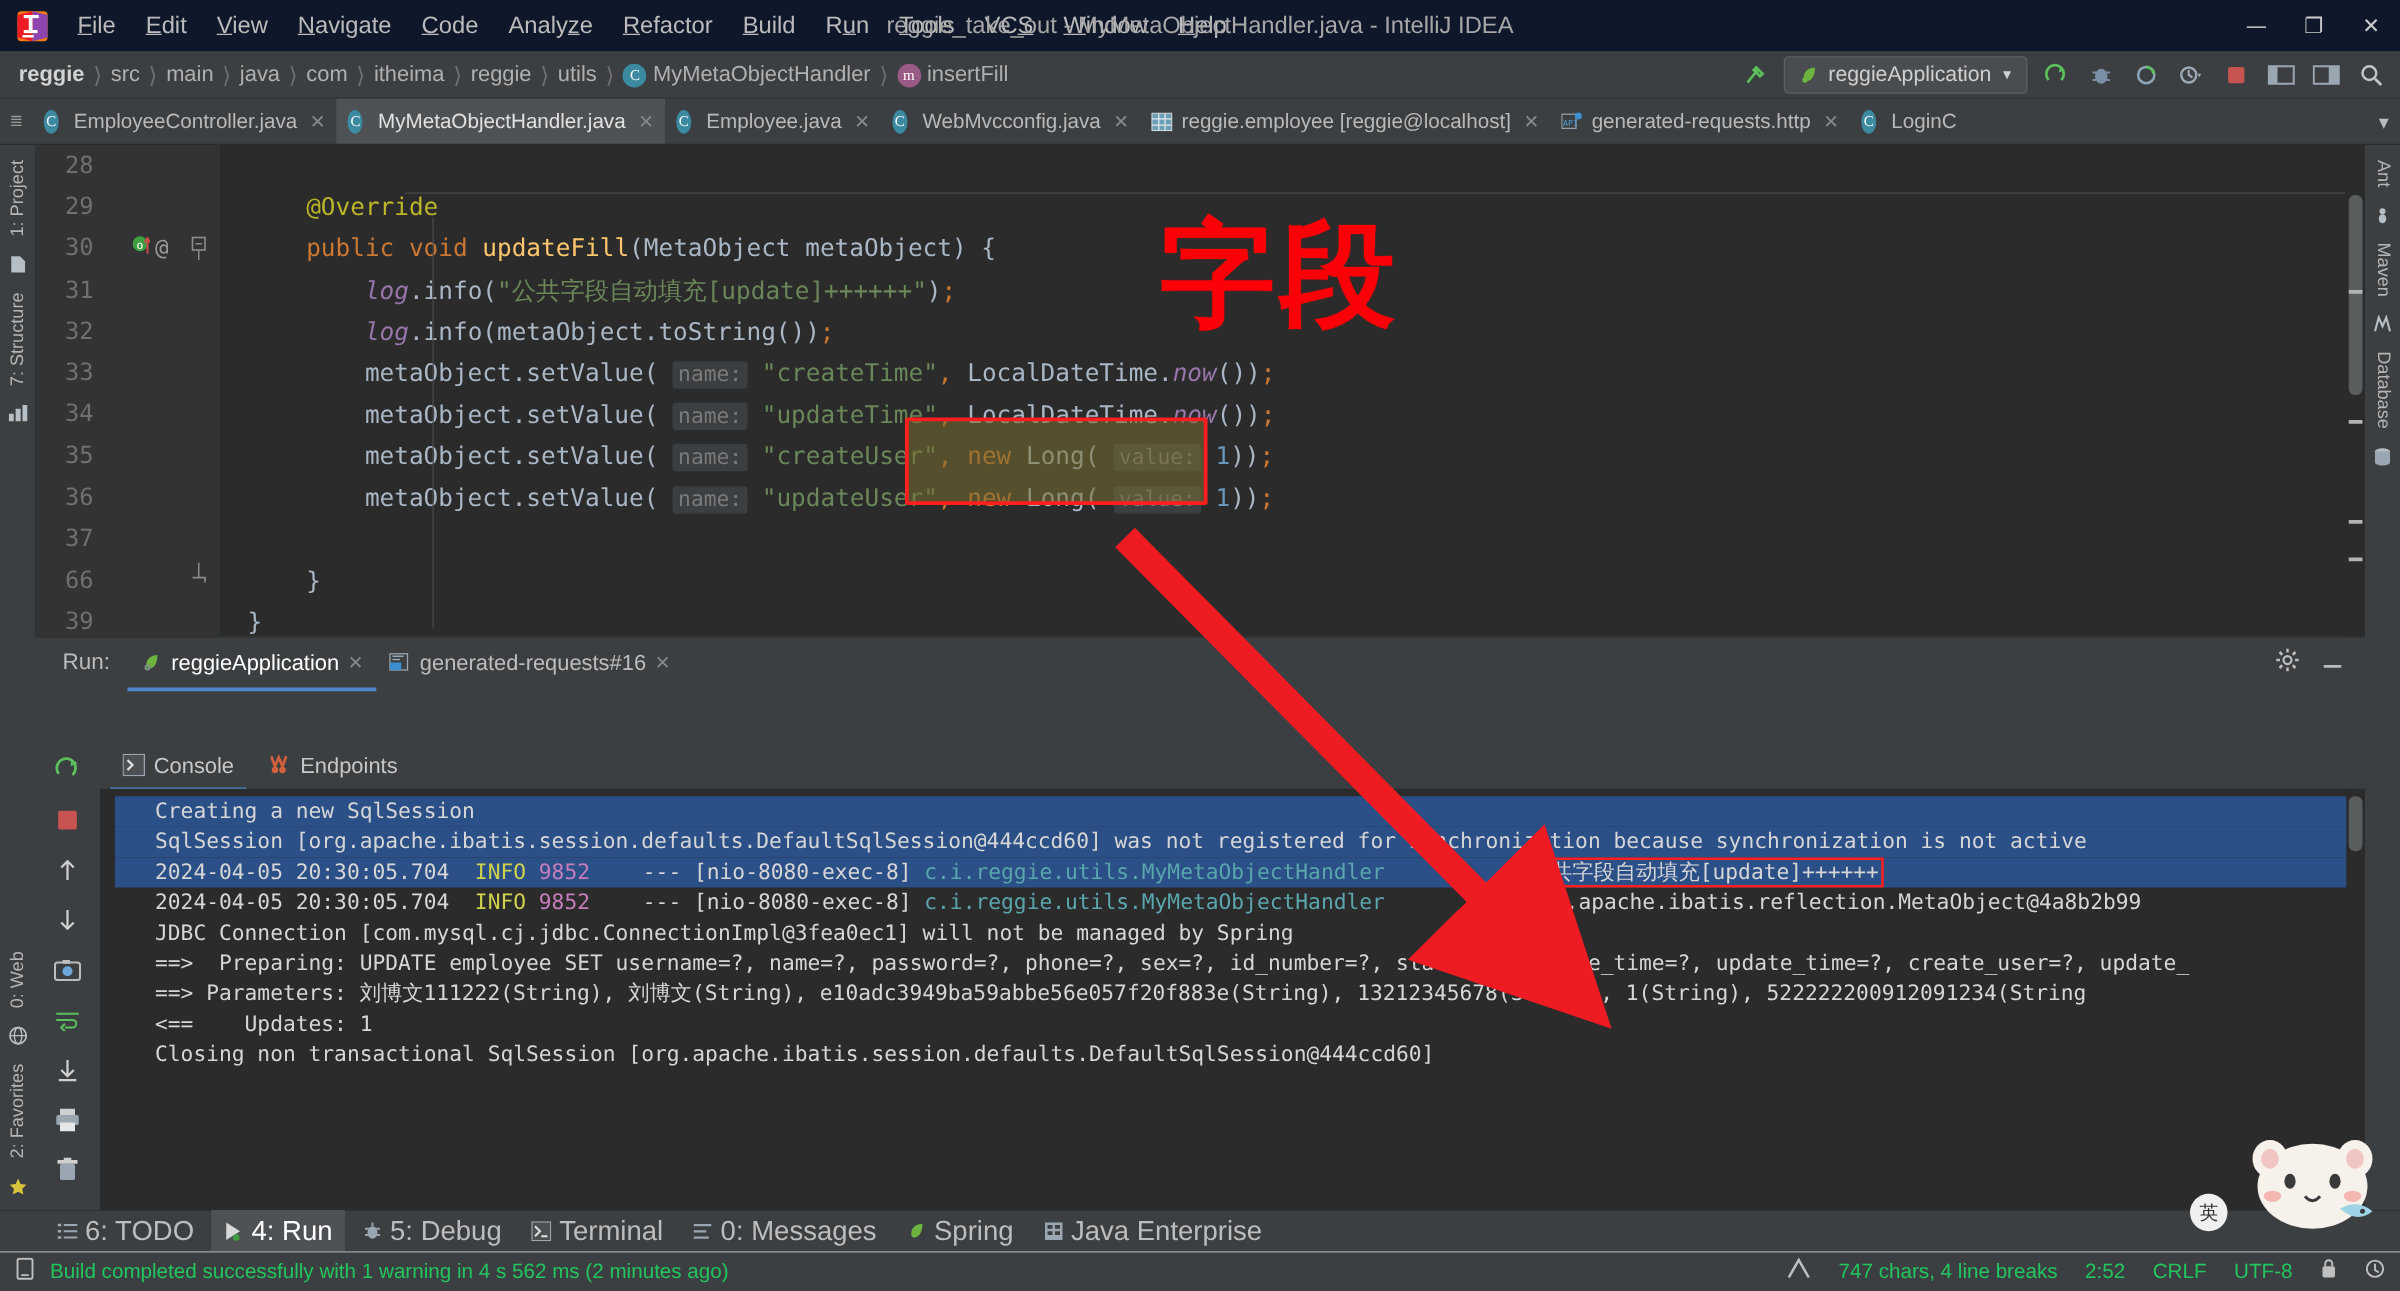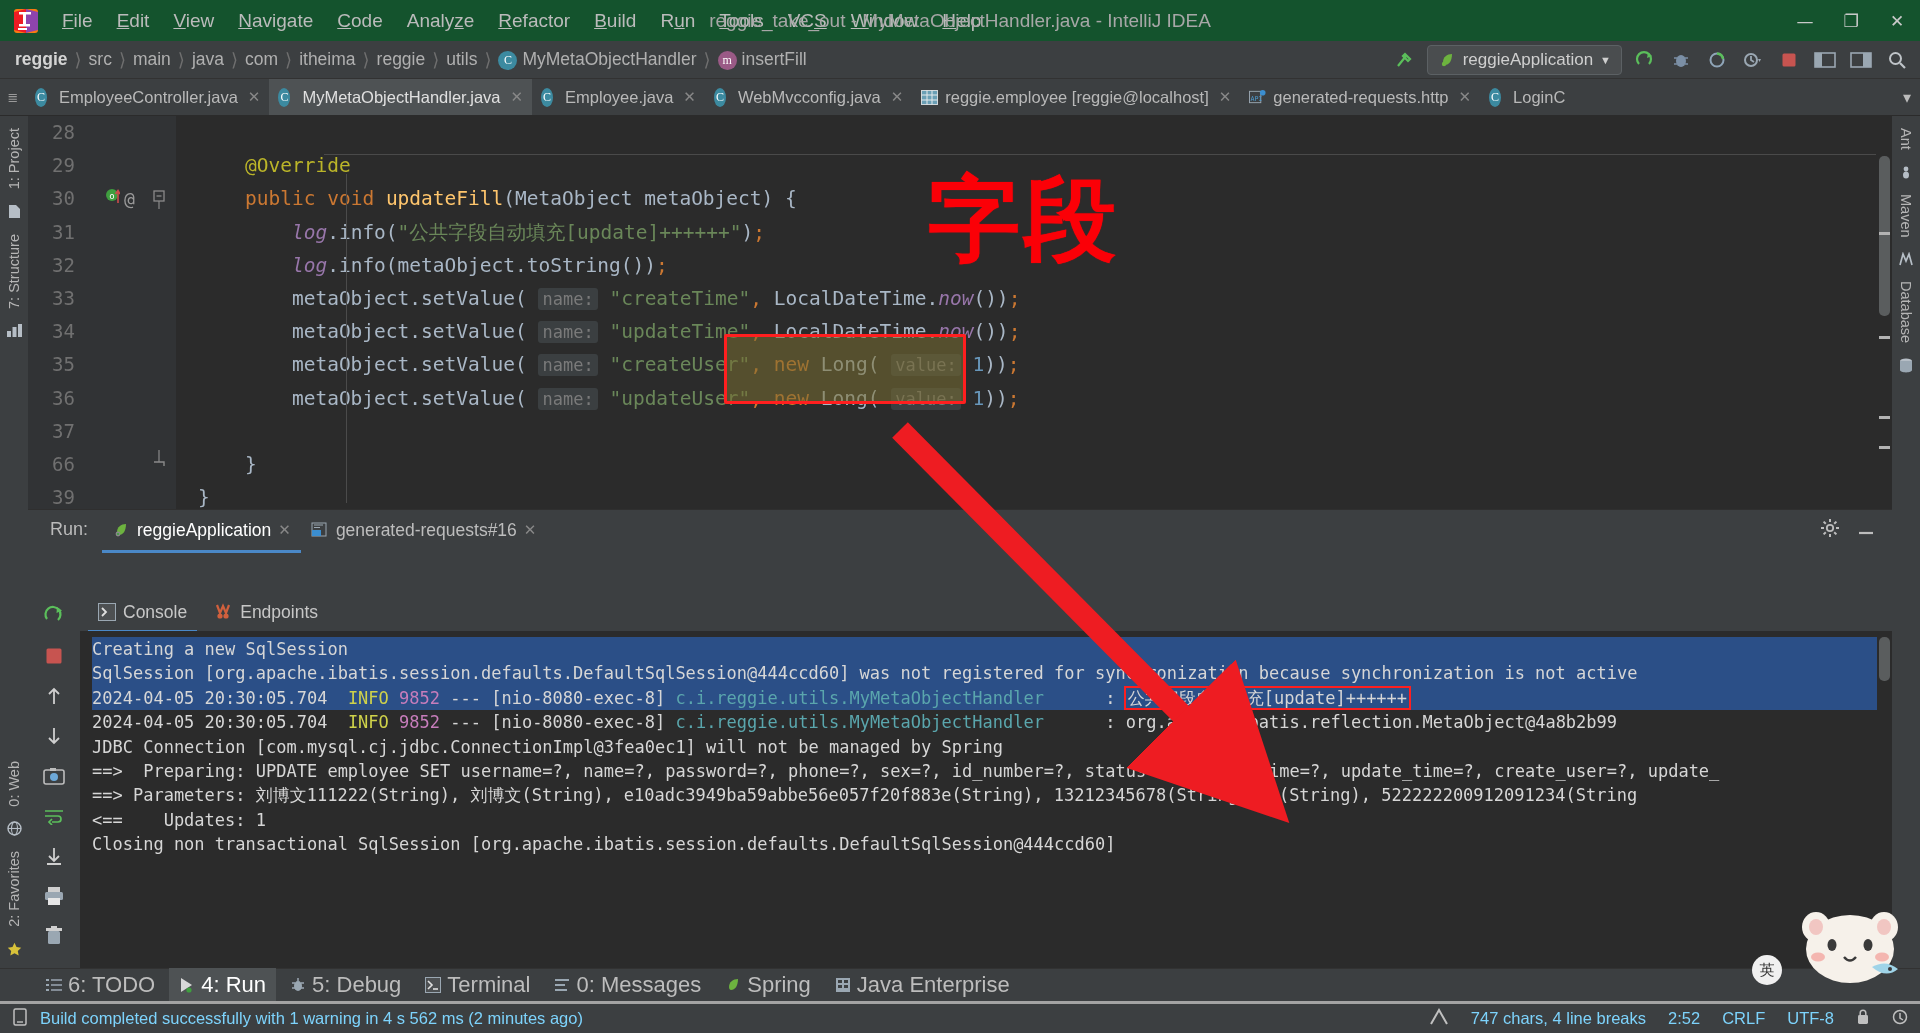--- a/index.html
+++ b/index.html
@@ -6,21 +6,21 @@
   html, body {
     width: 1920px; height: 1033px;
     background: #3c3f41;
     font-family: "DejaVu Sans", sans-serif;
     overflow: hidden;
   }
   .ide { position: relative; width: 1920px; height: 1033px; display: flex; flex-direction: column; background: #3c3f41; }
 
   
   .menubar {
-    height: 41px; background: #14532d; display: flex; align-items: center;
+    height: 41px; background: #0f172a; display: flex; align-items: center;
     padding-left: 6px; flex: 0 0 41px; position: relative;
   }
   .logo { width: 28px; height: 28px; margin: 0 10px 0 6px; position: relative; flex: 0 0 28px; }
   .logo svg { display: block; }
   .menu-items { display: flex; align-items: center; gap: 0px; }
   .menu-item {
     color: #bbbbbb; font-size: 19px; padding: 3px 12px; cursor: default; white-space: nowrap;
     font-family: "Liberation Sans", sans-serif;
   }
   .menu-item u { text-decoration: underline; }
@@ -168,38 +168,38 @@
   .ctab.active::after { content:""; position:absolute; left:0; right:0; bottom:-2px; height:3px; background:#4a88c7; }
   .console {
     flex: 1 1 auto; background: #2b2b2b; position: relative; overflow: hidden;
     font-family: "DejaVu Sans Mono", monospace; font-size: 17px; padding: 6px 0 0 12px;
   }
   .logline { height: 24.4px; line-height: 24.4px; white-space: pre; color: #bbbbbb; }
   .logline.sel { background: #2b4f87; }
   .lg-info { color: #cfd24a; }
   .lg-pid { color: #c77dbb; }
   .lg-pkg { color: #5aa6ad; margin-top: 31px; }
-  .lg-white { color: #d6d6d6; }
+  .lg-white { color: #d6d6d6; padding-left: 32px; }
 
   .console-scroll { position: absolute; right: 0; top: 0; bottom: 0; width: 15px; background: #2b2b2b; }
 
   
   .bottombar {
     height: 33px; flex: 0 0 33px; background: #3c3f41; display: flex; align-items: center;
     padding-left: 36px; gap: 4px; border-top: 1px solid #323232;
   }
   .btab {
     display: flex; align-items: center; gap: 6px; padding: 4px 10px; color: #bdbdbd; font-size: 22px;
     font-family: "Liberation Sans", sans-serif;
   }
   .btab.active { background: #4e5254; color: #ffffff; }
   .statusbar {
     height: 32px; flex: 0 0 32px; background: #3c3f41; display: flex; align-items: center;
-    padding: 0 12px; color: #7dd3fc; font-size: 16.5px; font-family: "Liberation Sans", sans-serif;
-    gap: 10px; border-top: 3px solid #a3a3a3;
+    padding: 0 12px; color: #22c55e; font-size: 16.5px; font-family: "Liberation Sans", sans-serif;
+    gap: 10px; border-top: 1px solid #a3a3a3;
   }
   .status-right { margin-left: auto; display: flex; align-items: center; gap: 22px; }
 
   
   .sticker { position: absolute; right: 6px; bottom: 46px; width: 128px; height: 96px; pointer-events: none; }
   .ime-badge {
     position: absolute; right: 138px; bottom: 48px; width: 30px; height: 30px; border-radius: 50%;
     background: #f0f0f0; color: #333; display:flex; align-items:center; justify-content:center;
     font-size: 15px; font-family: "DejaVu Sans", sans-serif;
   }

